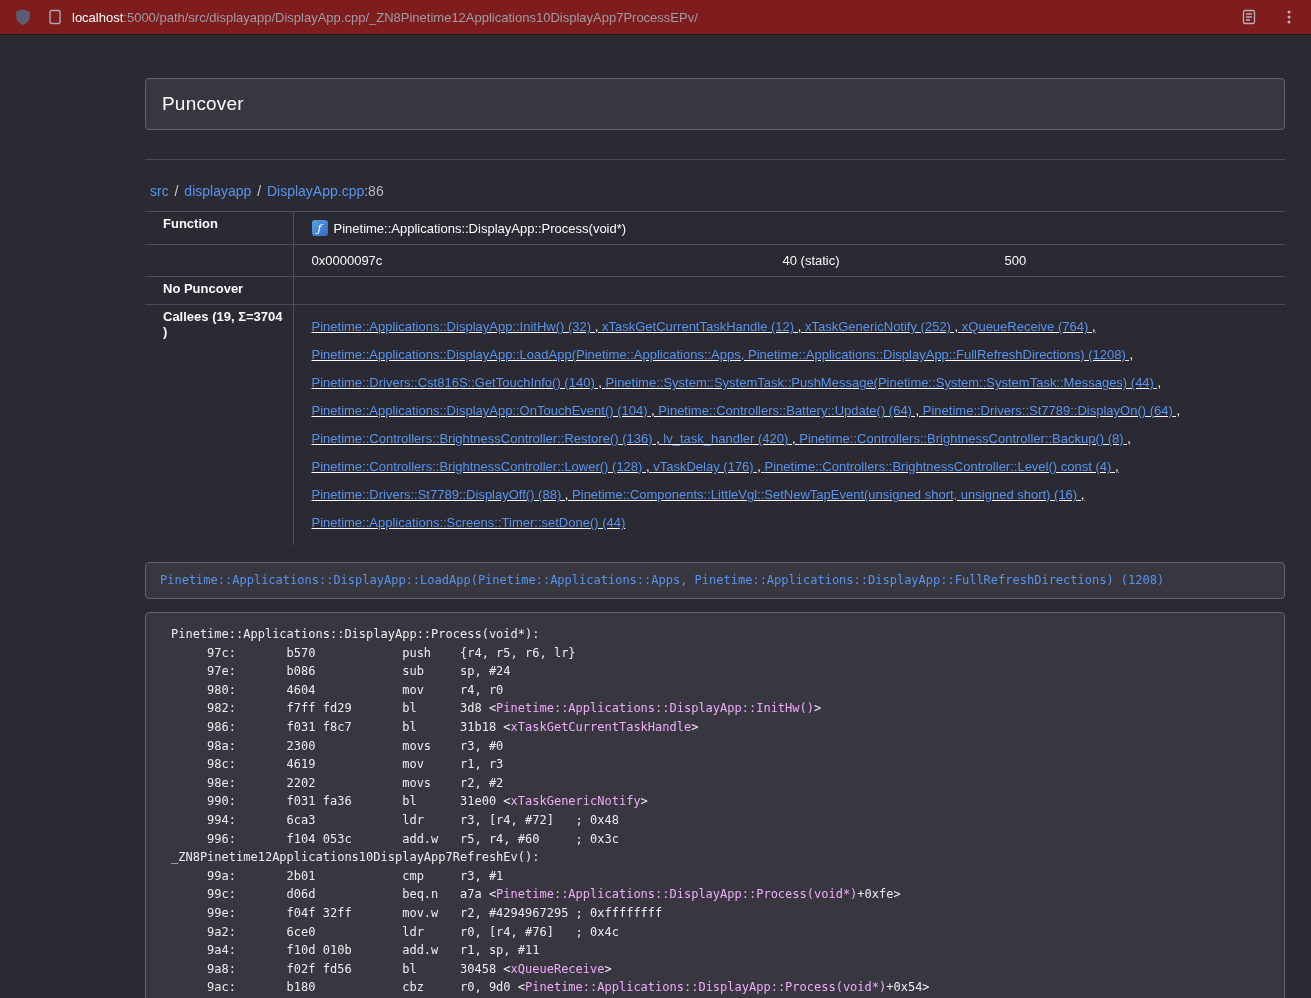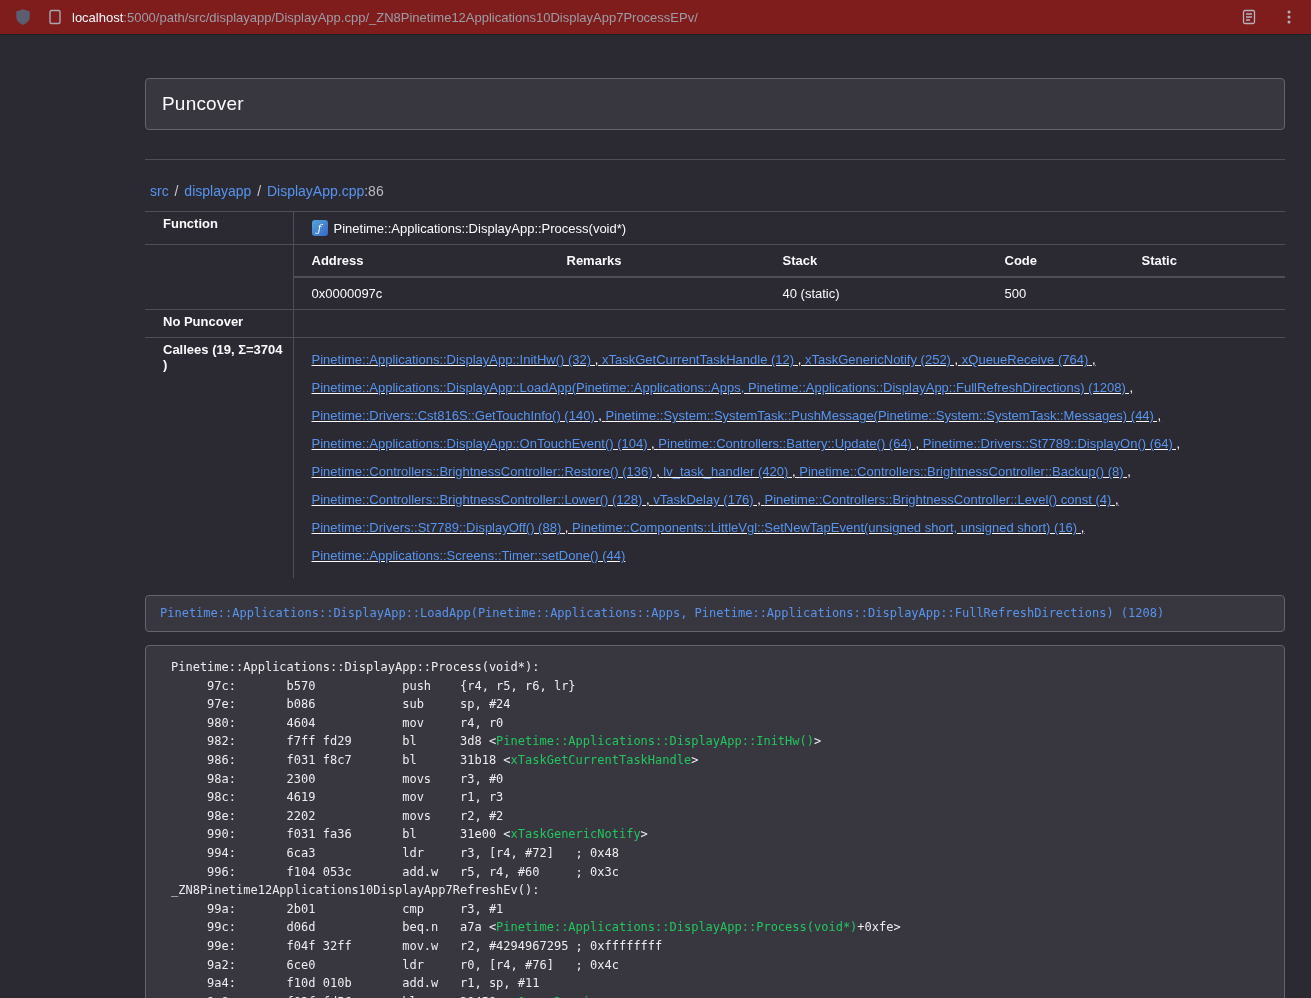--- a/index.html
+++ b/index.html
@@ -106,21 +106,21 @@
   .code-panel { margin-top: 13px; padding: 12px 14px 12px 25px; }
   pre.code {
     font-family: "DejaVu Sans Mono", monospace;
     font-size: 12px;
     line-height: 18.6px;
     color: #ececf1;
     white-space: pre;
     -moz-tab-size: 8;
     tab-size: 8;
   }
-  pre.code a { color: #22c55e; }
+  pre.code a { color: #f0abfc; }
 </style>
 </head>
 <body>
 
 <div class="toolbar">
   <span class="icon shield-wrap">
     <svg width="18" height="18" viewBox="0 0 16 16">
         <path d="M8 1 L14 3 V7.5 C14 11.3 11.4 13.6 8 15 C4.6 13.6 2 11.3 2 7.5 V3 Z" fill="#5d5d72"></path>
       </svg>
   </span>
@@ -183,27 +183,20 @@
         <td class="nested-cell">
           <table class="nested">
             <colgroup>
                   <col style="width:255px">
                   <col style="width:216px">
                   <col style="width:222px">
                   <col style="width:137px">
                   <col>
                 </colgroup>
             <tbody>
-                  <tr>
-              <th>Address</th>
-              <th>Remarks</th>
-              <th>Stack</th>
-              <th>Code</th>
-              <th>Static</th>
-            </tr>
             <tr>
               <td>0x0000097c</td>
               <td></td>
               <td>40 (static)</td>
               <td>500</td>
               <td></td>
             </tr>
           </tbody>
               </table>
         </td>

